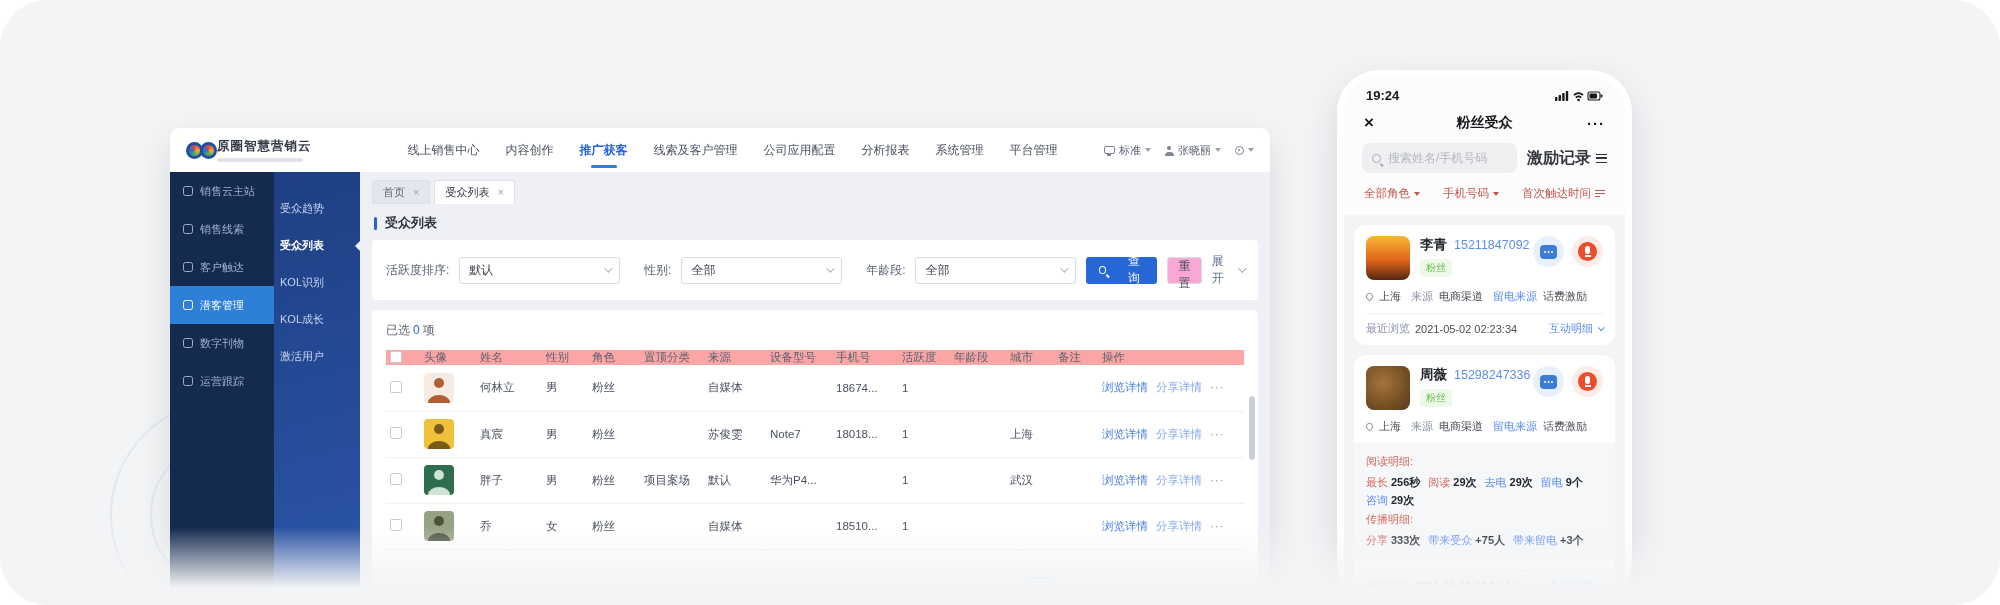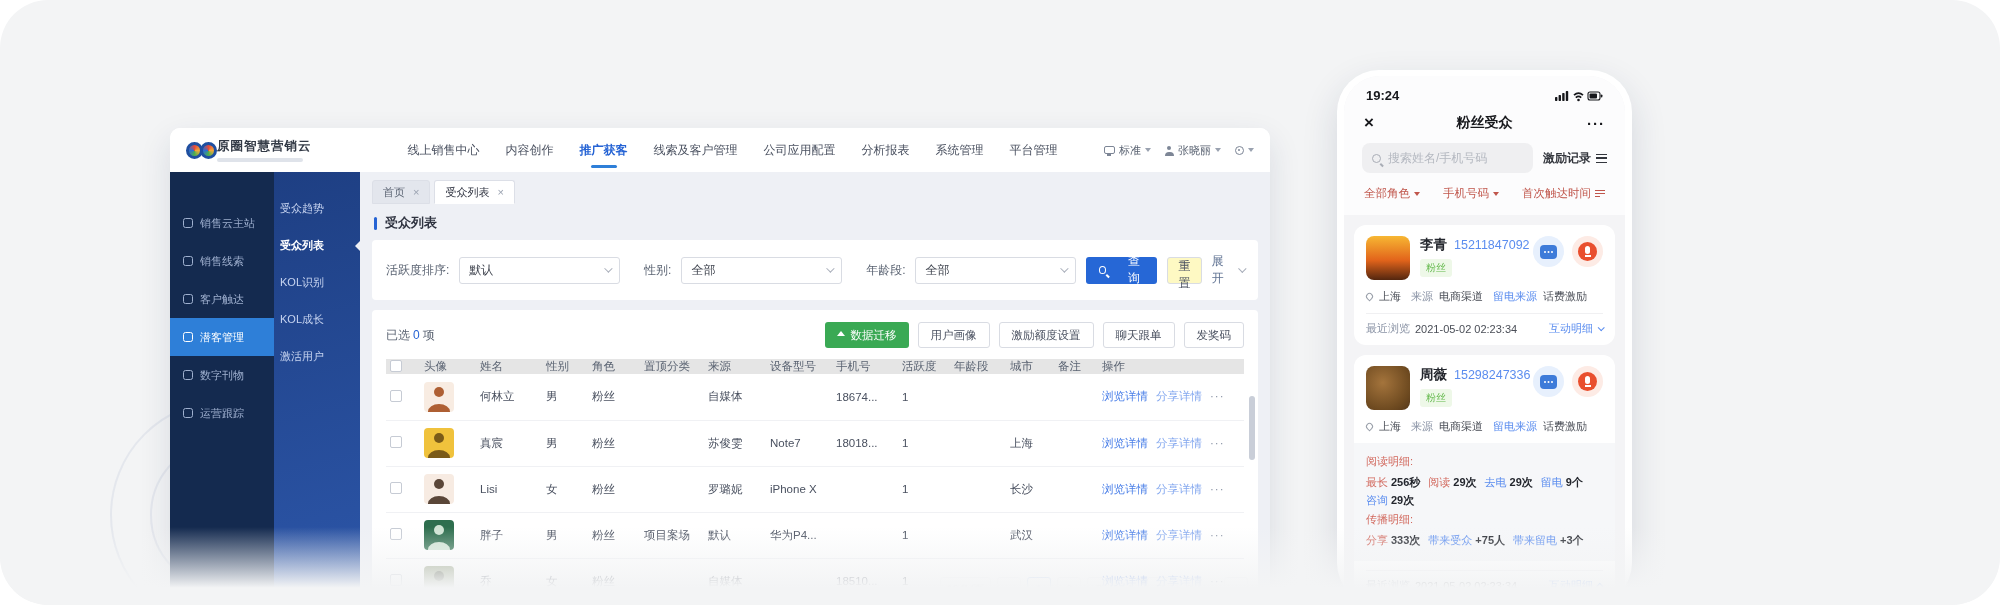--- a/index.html
+++ b/index.html
@@ -29,21 +29,21 @@
   .g-mon { width:11px; height:8px; border:1.4px solid #7d8696; border-radius:2px; position:relative; }
   .g-mon::after { content:""; position:absolute; left:2px; bottom:-3px; width:4px; height:1.6px; background:#7d8696; }
   .g-person { width:9px; height:9px; position:relative; }
   .g-person::before { content:""; position:absolute; left:2.4px; top:0; width:4px; height:4px; border-radius:50%; background:#7d8696; }
   .g-person::after { content:""; position:absolute; left:0; bottom:-1px; width:9px; height:4px; border-radius:5px 5px 0 0; background:#7d8696; }
   .g-gear { width:9px; height:9px; border:1.6px solid #7d8696; border-radius:50%; position:relative; }
   .g-gear::after { content:""; position:absolute; left:2px; top:2px; width:2px; height:2px; border-radius:50%; background:#7d8696; }
   .caret { width:0; height:0; border-left:3.5px solid transparent; border-right:3.5px solid transparent; border-top:4px solid #9aa2b0; display:inline-block; }
 
   .d-body { flex:1; display:flex; min-height:0; }
-  .side-primary { width:104px; background:#142a4f; padding-top:32px; flex:0 0 auto; }
+  .side-primary { width:104px; background:#142a4f; padding-top:0; flex:0 0 auto; }
   .side-item { height:38px; display:flex; align-items:center; gap:7px; padding-left:13px; font-size:11px; color:#9fb0cf; cursor:pointer; white-space:nowrap; }
   .side-item .mi { width:10px; height:10px; border:1.4px solid #9fb0cf; border-radius:2.5px; flex:0 0 auto; }
   .side-item.active { background:#2e7fd8; color:#fff; }
   .side-item.active .mi { border-color:#fff; }
   .side-secondary { width:86px; background:linear-gradient(165deg,#1e3f83 0%,#2c56a9 100%); padding-top:18px; flex:0 0 auto; }
   .sub-item { position:relative; height:37px; display:flex; align-items:center; padding-left:6px; font-size:11px; color:#c8d5f1; cursor:pointer; white-space:nowrap; }
   .sub-item.active { color:#fff; font-weight:700; }
   .sub-item.active::after { content:""; position:absolute; right:0; top:50%; transform:translateY(-50%); border:5px solid transparent; border-right-color:#eef0f5; }
 
   .content { flex:1; background:#eef0f5; padding:8px 12px 0 12px; position:relative; min-width:0; overflow:hidden; }
@@ -56,34 +56,34 @@
   .sec-txt { font-size:13px; font-weight:700; color:#2f3340; }
 
   .filter-card { background:#fff; border-radius:4px; padding:13px 14px; display:flex; align-items:center; gap:10px; }
   .f-label { font-size:12px; color:#5a6372; white-space:nowrap; }
   .f-select { width:168px; height:27px; border:1px solid #d9dce3; border-radius:3px; background:#fff; display:flex; align-items:center; justify-content:space-between; padding:0 9px; font-size:12px; color:#3a3f4a; cursor:pointer; }
   .chev { display:inline-block; width:6px; height:6px; border-right:1.5px solid #a8aeba; border-bottom:1.5px solid #a8aeba; transform:rotate(45deg) translateY(-2px); }
   .f-actions { margin-left:auto; display:flex; align-items:center; gap:10px; }
   .btn-primary { height:27px; padding:0 13px; background:#2667d6; color:#fff; font-size:12px; border:none; border-radius:3px; display:flex; align-items:center; gap:17px; cursor:pointer; }
   .mag { width:8px; height:8px; border:1.5px solid #fff; border-radius:50%; position:relative; display:inline-block; }
   .mag::after { content:""; position:absolute; left:7px; top:7px; width:4px; height:1.5px; background:#fff; transform:rotate(45deg); transform-origin:0 0; }
-  .btn-plain { height:27px; padding:0 5px; background:#fef9c3; color:#4a5160; font-size:12px; border:1px solid #d9dce3; border-radius:3px; cursor:pointer; }
+  .btn-plain { height:27px; padding:0 5px; background:#f9a8d4; color:#4a5160; font-size:12px; border:1px solid #d9dce3; border-radius:3px; cursor:pointer; }
   .expand { font-size:12px; color:#5f7292; display:flex; align-items:center; gap:5px; cursor:pointer; }
 
   .table-card { background:#fff; border-radius:4px; margin-top:10px; padding:12px 14px 0; position:relative; height:330px; }
   .t-toolbar { display:flex; align-items:center; }
   .sel-info { font-size:12px; color:#5a6372; }
   .sel-info b { color:#2563d4; font-weight:400; padding:0 3px; }
   .t-actions { margin-left:auto; display:flex; gap:9px; }
   .btn-green { height:26px; padding:0 12px; background:#3aa954; color:#fff; border:none; border-radius:3px; font-size:11.5px; display:flex; align-items:center; gap:6px; cursor:pointer; }
   .eject { display:inline-block; width:0; height:0; border-left:4px solid transparent; border-right:4px solid transparent; border-bottom:5px solid #fff; position:relative; top:-2px; box-shadow:0 7px 0 -2.6px #fff; }
   .tbtn { height:26px; padding:0 12px; background:#fff; color:#4a5160; border:1px solid #d9dce3; border-radius:3px; font-size:11.5px; cursor:pointer; }
 
   table.grid { width:100%; border-collapse:collapse; table-layout:fixed; margin-top:11px; }
-  .grid th { background:#e5e5e5; color:#5a6372; font-size:11.5px; font-weight:400; height:14px; text-align:left; padding:0 4px; white-space:nowrap; overflow:hidden; }
+  .grid th { background:#fca5a5; color:#5a6372; font-size:11.5px; font-weight:400; height:14px; text-align:left; padding:0 4px; white-space:nowrap; overflow:hidden; }
   .grid td { height:46px; border-bottom:1px solid #f0f1f4; font-size:11.5px; color:#4a5160; padding:0 4px; white-space:nowrap; overflow:hidden; }
   .cb { display:inline-block; width:12px; height:12px; border:1px solid #c6cbd4; border-radius:2px; background:#fff; cursor:pointer; }
   .avatar { width:30px; height:30px; border-radius:4px; position:relative; overflow:hidden; }
   .avatar i { position:absolute; left:50%; top:5px; width:10px; height:10px; border-radius:50%; transform:translateX(-50%); }
   .avatar b { position:absolute; left:50%; bottom:-7px; width:22px; height:15px; border-radius:50%; transform:translateX(-50%); }
   .ops a { color:#4a7fe8; text-decoration:none; margin-right:8px; cursor:pointer; }
   .ops a.lt { color:#84a8ef; }
   .ops .more { color:#8a93a5; letter-spacing:1px; cursor:pointer; }
   .vscroll { position:absolute; right:3px; top:86px; width:6px; height:64px; border-radius:3px; background:#c9ced8; }
   .pagination { position:absolute; right:22px; bottom:4px; display:flex; align-items:center; gap:6px; opacity:.28; font-size:11px; color:#5a6372; }
@@ -99,21 +99,21 @@
   .p-navbar { display:flex; align-items:center; padding:4px 2px 8px; }
   .p-close { font-size:17px; font-weight:700; color:#17181c; width:40px; cursor:pointer; }
   .p-title { flex:1; text-align:center; font-size:14px; font-weight:700; color:#17181c; }
   .p-more { width:40px; text-align:right; font-size:15px; font-weight:700; color:#17181c; letter-spacing:1px; cursor:pointer; }
   .searchrow { display:flex; align-items:center; gap:10px; margin-top:2px; }
   .searchpill { flex:1; height:30px; background:#efeff1; border-radius:8px; display:flex; align-items:center; gap:7px; padding:0 10px; }
   .mag2 { width:9px; height:9px; border:1.6px solid #a9adb6; border-radius:50%; position:relative; flex:0 0 auto; }
   .mag2::after { content:""; position:absolute; left:8px; top:8px; width:4px; height:1.6px; background:#a9adb6; transform:rotate(45deg); transform-origin:0 0; }
   .searchpill input { border:none; outline:none; background:transparent; font-size:12px; color:#3a3f4a; width:100%; font-family:inherit; }
   .searchpill input::placeholder { color:#b4b8c0; }
-  .recbtn { display:flex; align-items:center; gap:5px; font-size:12px; font-weight:700; color:#33363d; cursor:pointer; white-space:nowrap; }
+  .recbtn { display:flex; align-items:center; gap:5px; font-size:16px; font-weight:700; color:#33363d; cursor:pointer; white-space:nowrap; }
   .bars { width:11px; height:9px; border-top:1.8px solid #33363d; border-bottom:1.8px solid #33363d; position:relative; }
   .bars::after { content:""; position:absolute; left:0; top:2.6px; width:11px; height:1.8px; background:#33363d; }
   .p-filters { display:flex; align-items:center; justify-content:space-between; margin:13px 2px 4px; }
   .pf { font-size:11.5px; color:#c0564c; display:flex; align-items:center; gap:4px; cursor:pointer; }
   .caret-r { width:0; height:0; border-left:3.5px solid transparent; border-right:3.5px solid transparent; border-top:4px solid #c0564c; }
   .flines { position:relative; width:10px; height:8px; }
   .flines::before { content:""; position:absolute; top:0; left:0; width:10px; height:1.6px; background:#c0564c; box-shadow:0 3px 0 #c0564c; }
   .flines::after { content:""; position:absolute; top:6px; left:0; width:5px; height:1.6px; background:#c0564c; }
 
   .pcard { background:#fff; border-radius:12px; margin:10px 10px 0; padding:11px 12px 9px; }
@@ -284,30 +284,20 @@
             <span class="expand">
               <span>展开</span>
               <span class="chev"></span>
             </span>
           </span>
         </div>
 
         <div class="table-card">
           <div class="t-toolbar">
             <span class="sel-info"><span>已选</span><b>0</b><span>项</span></span>
-            <span class="t-actions">
-              <button class="btn-green">
-                <span class="eject"></span>
-                <span>数据迁移</span>
-              </button>
-            <button class="tbtn">用户画像</button>
-                <button class="tbtn">激励额度设置</button>
-                <button class="tbtn">聊天跟单</button>
-                <button class="tbtn">发奖码</button>
-              </span>
           </div>
 
           <table class="grid">
             <colgroup>
               <col style="width:34px">
                 <col style="width:56px">
                 <col style="width:66px">
                 <col style="width:46px">
               <col style="width:52px">
                 <col style="width:64px">
@@ -377,41 +367,20 @@
                   <td>18018...</td>
                   <td>1</td>
                   <td></td>
                   <td>上海</td>
                   <td></td>
                   <td class="ops"><a>浏览详情</a><a class="lt">分享详情</a><span class="more">···</span></td>
                 </tr>
                 <tr>
                   <td><span class="cb"></span></td>
                   <td>
-                    <div class="avatar" style="background: rgb(247, 235, 226);">
-                      <i style="background: rgb(90, 70, 56);"></i>
-                      <b style="background: rgb(90, 70, 56);"></b>
-                    </div>
-                  </td>
-                  <td>Lisi</td>
-                  <td>女</td>
-                  <td>粉丝</td>
-                  <td></td>
-                  <td>罗璐妮</td>
-                  <td>iPhone X</td>
-                  <td></td>
-                  <td>1</td>
-                  <td></td>
-                  <td>长沙</td>
-                  <td></td>
-                  <td class="ops"><a>浏览详情</a><a class="lt">分享详情</a><span class="more">···</span></td>
-                </tr>
-                <tr>
-                  <td><span class="cb"></span></td>
-                  <td>
                     <div class="avatar" style="background: rgb(46, 110, 78);">
                       <i style="background: rgb(207, 227, 211);"></i>
                       <b style="background: rgb(207, 227, 211);"></b>
                     </div>
                   </td>
                   <td>胖子</td>
                   <td>男</td>
                   <td>粉丝</td>
                   <td>项目案场</td>
                   <td>默认</td>

